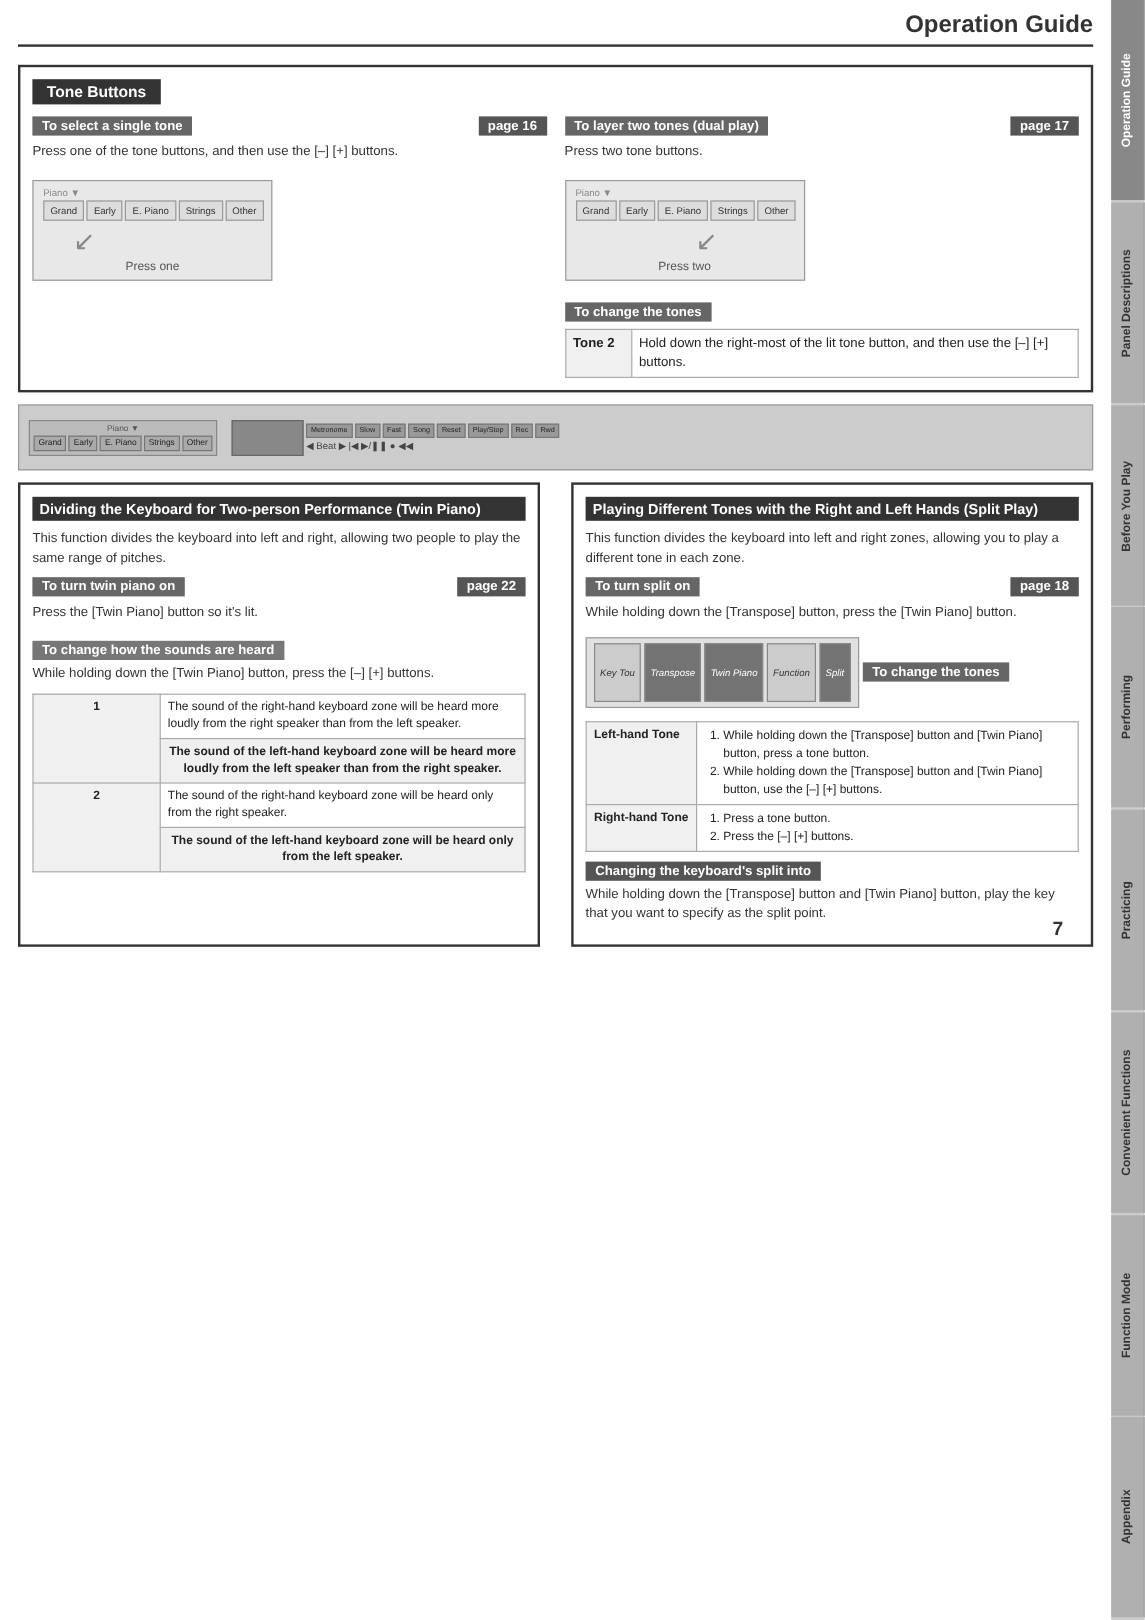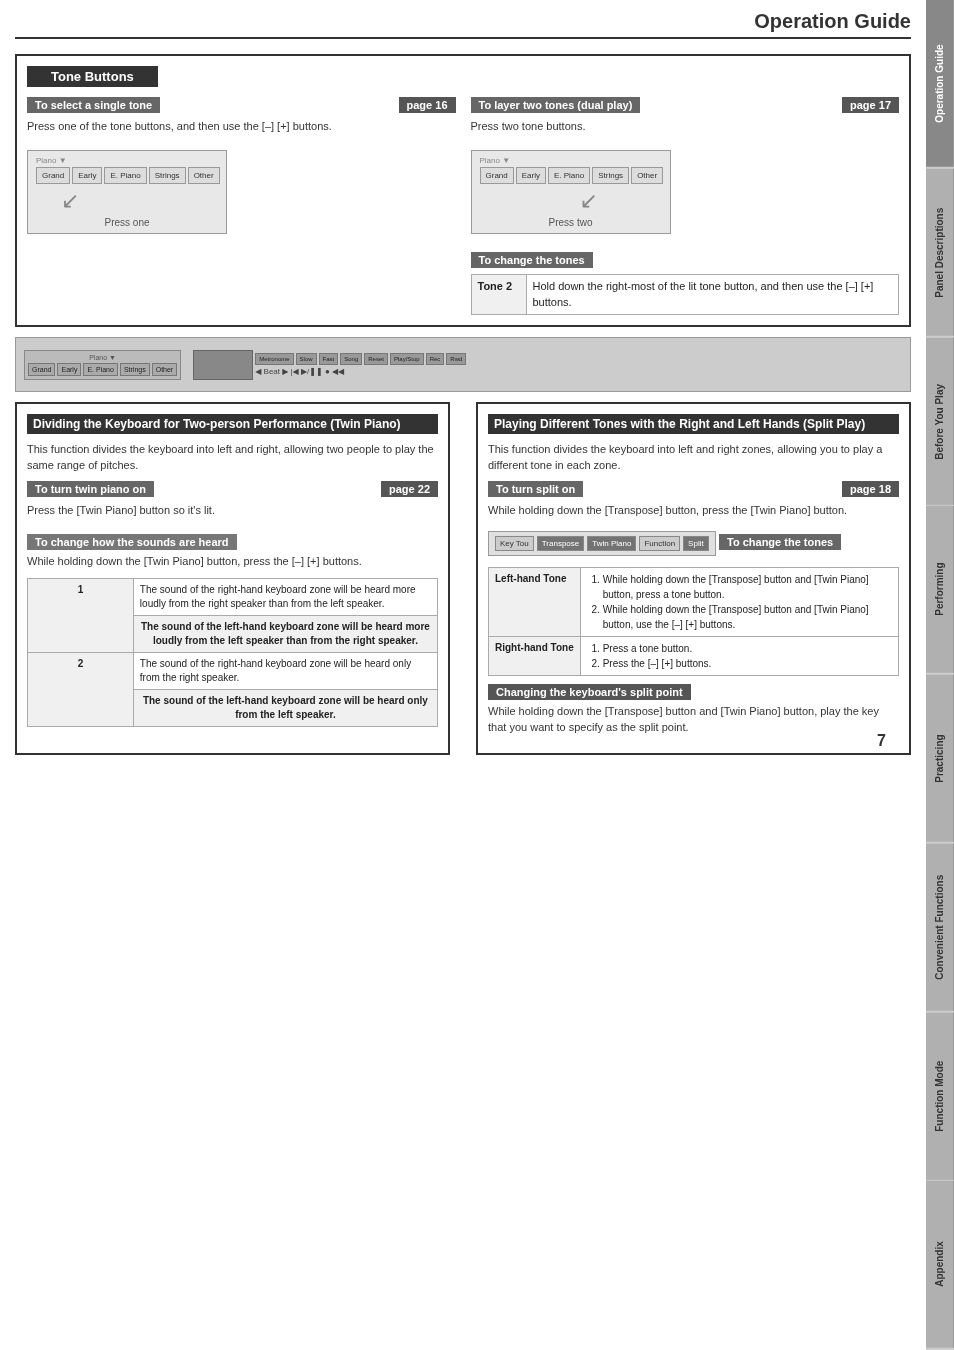--- a/index.html
+++ b/index.html
@@ -71,21 +71,21 @@
     .tone-buttons-section {
       border: 2px solid #333;
       padding: 10px;
       margin-bottom: 10px;
     }
     .section-title {
       background: #333;
       color: #fff;
       font-size: 13px;
       font-weight: bold;
-      padding: 3px 24px;
+      padding: 3px 12px;
       display: inline-block;
       margin-bottom: 10px;
     }
 
     .two-col {
       display: flex;
       gap: 15px;
     }
     .col-left, .col-right {
       flex: 1;
@@ -247,22 +247,23 @@
       padding: 4px 6px;
       display: inline-flex;
       gap: 3px;
       align-items: center;
       margin: 5px 0;
     }
     .split-btn {
       font-size: 8px;
       background: #ccc;
       border: 1px solid #888;
-      padding: 2px 4px;
+      padding: 19px 4px;
       color: #333;
+      font-style: italic;
     }
     .split-btn.active {
       background: #737373;
       color: #fff;
     }
 
     
     .split-point-header {
       background: #555;
       color: #fff;
@@ -485,20 +486,20 @@
             <ol class="instruction-list">
               <li>Press a tone button.</li>
               <li>Press the [–] [+] buttons.</li>
             </ol>
           </td>
         </tr>
       </tbody>
         </table>
 
       
-      <div class="split-point-header">Changing the keyboard's split point</div>
+      <div class="split-point-header">Changing the keyboard's split into</div>
       <p class="instruction-text">While holding down the [Transpose] button and [Twin Piano] button, play the key that you want to specify as the split point.</p>
     </div>
   </div>
 
   <div class="page-number">7</div>
 
 </div>
 
 </body></html>

